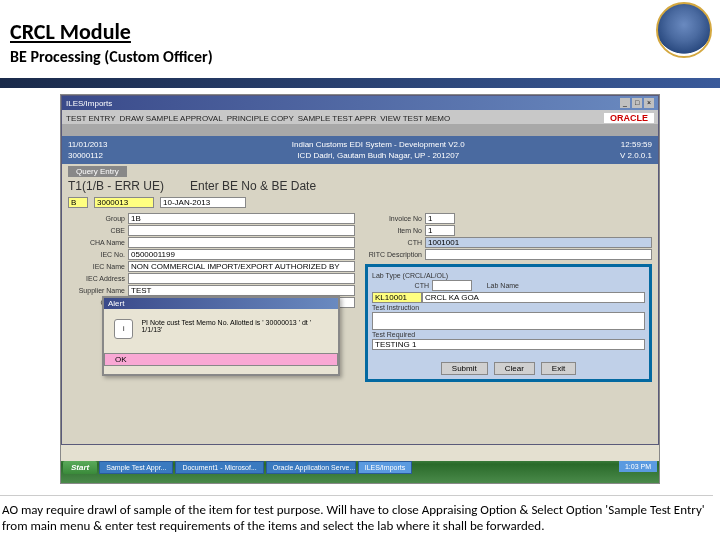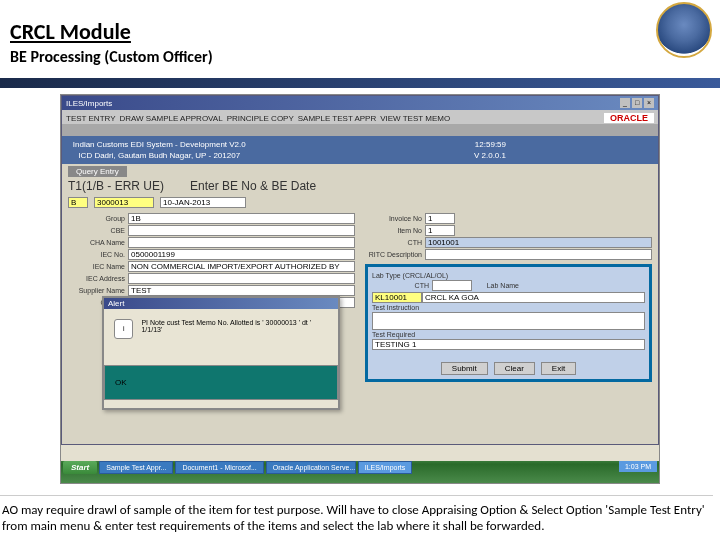--- a/index.html
+++ b/index.html
@@ -26,21 +26,21 @@
   .form-body { display: flex; padding: 2px 6px; gap: 10px; }
   .col { flex: 1; }
   .frow { display: flex; align-items: center; margin: 1px 0; }
   .frow label { width: 60px; font-size: 7px; color: #333; text-align: right; padding-right: 3px; }
   .frow .field { flex: 1; min-width: 0; }
   .blue-box { background: #c0d0e8; border: 3px solid #0369a1; padding: 4px; margin-top: 4px; }
   .alert-box { position: absolute; top: 200px; left: 40px; width: 238px; background: #e8e4d4; border: 2px solid #888; box-shadow: 2px 2px 4px rgba(0,0,0,0.3); }
   .alert-title { background: linear-gradient(to right, #3a4a8a, #6a8ac0); color: #fff; font-size: 8px; padding: 1px 4px; }
   .alert-body { padding: 10px; font-size: 7px; display: flex; gap: 8px; align-items: flex-start; }
   .alert-icon { width: 20px; height: 20px; background: #fff; border: 1px solid #888; border-radius: 3px; text-align: center; line-height: 18px; }
-  .alert-btn { display: block; margin: 16px auto 8px; background: #0f766e; border: 1px solid #888; padding: 12px 10px; font-size: 8px; }
+  .alert-btn { display: block; margin: 4px auto 8px; background: #f9a8d4; border: 1px solid #888; padding: 1px 10px; font-size: 8px; }
   .btn-row { display: flex; gap: 6px; justify-content: center; margin-top: 12px; }
   .btn { background: #d0d0d0; border: 1px solid #888; padding: 1px 10px; font-size: 8px; }
   .taskbar { position: absolute; bottom: 0; left: 0; right: 0; height: 22px; background: linear-gradient(to bottom, #3a7a3a, #2a6a2a 3px, #4a8a4a); display: flex; align-items: flex-start; padding: 0 2px; font-size: 8px; color: #fff; }
   .start-btn { background: linear-gradient(to bottom, #5aaa5a, #3a8a3a); padding: 2px 8px; border-radius: 2px; font-weight: bold; font-style: italic; }
   .task-item { background: #3a7ac0; margin-left: 2px; padding: 2px 6px; font-size: 7px; border: 1px solid #2a5a9a; max-width: 90px; overflow: hidden; white-space: nowrap; }
   .tray { margin-left: auto; background: #5a9ae0; padding: 2px 6px; font-size: 7px; }
   .footer-note { position: absolute; bottom: 0; left: 0; right: 7px; padding: 6px 2px; font-size: 13px; background: #fff; border-top: 1px solid #ccc; line-height: 1.25; }
 </style>
 </head>
 <body>
@@ -63,20 +63,24 @@
     <div class="menubar">
       <span>TEST ENTRY</span>
       <span>DRAW SAMPLE APPROVAL</span>
       <span>PRINCIPLE COPY</span>
       <span>SAMPLE TEST APPR</span>
       <span>VIEW TEST MEMO</span>
       <span class="oracle">ORACLE</span>
     </div>
     <div class="toolbar-grey"></div>
     <div class="header-blue">
+      <div>
+        <div>11/01/2013</div>
+        <div>30000112</div>
+      </div>
       <div style="text-align:center">
         <div>Indian Customs EDI System - Development V2.0</div>
         <div>ICD Dadri, Gautam Budh Nagar, UP - 201207</div>
       </div>
       <div style="text-align:right">
         <div>12:59:59</div>
         <div>V 2.0.0.1</div>
       </div>
     </div>
 

